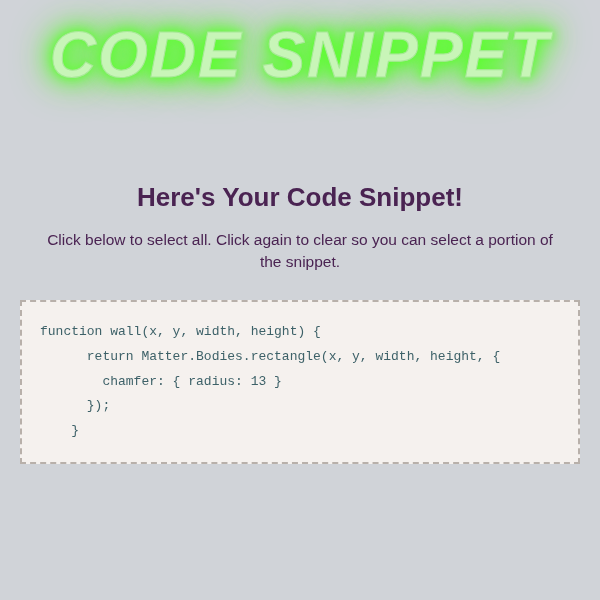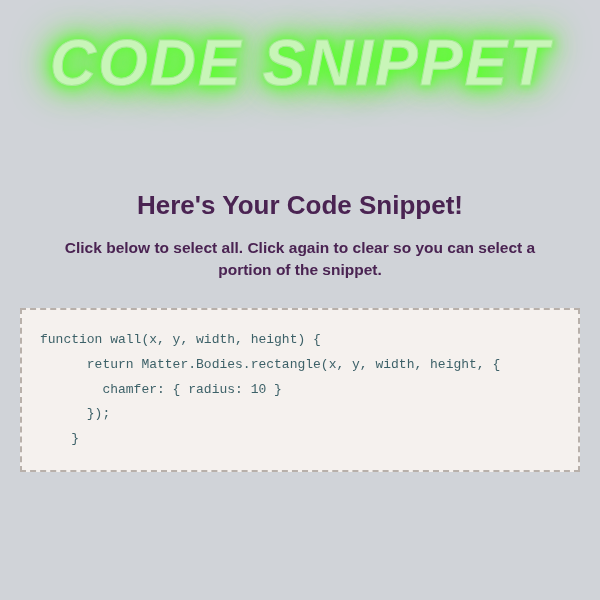--- a/index.html
+++ b/index.html
@@ -19,42 +19,41 @@
       font-size: 64px;
       font-weight: 900;
       font-style: italic;
       letter-spacing: 2px;
       color: #c8f5b8;
       text-shadow: 
         0 0 10px #5cff2e,
         0 0 20px #5cff2e,
         0 0 30px #4aff1a,
         0 0 40px #4aff1a;
-      padding-top: 26px;
+      padding-top: 18px;
       font-family: "Arial Black", Arial, sans-serif;
       -webkit-text-stroke: 1px #a8e898;
     }
     .content {
       text-align: center;
       margin-top: 90px;
       padding: 0 20px;
     }
     .heading {
       font-size: 26px;
       font-weight: 700;
       color: #4a2352;
       margin-bottom: 16px;
     }
     .instructions {
       font-size: 15.5px;
       color: #4a2352;
       line-height: 1.4;
       max-width: 520px;
       margin: 16px auto;
-      font-weight: bold;
     }
     .code-box {
       margin: 28px 20px 0 20px;
       border: 2px dashed #b8b0aa;
       background: #f5f1ee;
       padding: 18px 18px 18px 18px;
       text-align: left;
       cursor: pointer;
     }
     .code-box pre {
@@ -71,16 +70,16 @@
 <div class="banner-title">CODE SNIPPET</div>
 
 <div class="content">
   <h1 class="heading">Here's Your Code Snippet!</h1>
   <p class="instructions">Click below to select all. Click again to clear so you can select a portion of the snippet.</p>
 </div>
 
 <div class="code-box">
   <pre>function wall(x, y, width, height) {
       return Matter.Bodies.rectangle(x, y, width, height, {
-        chamfer: { radius: 10 }
+        chamfer: { radius: 13 }
       });
     }</pre>
 </div>
 
 </body></html>

